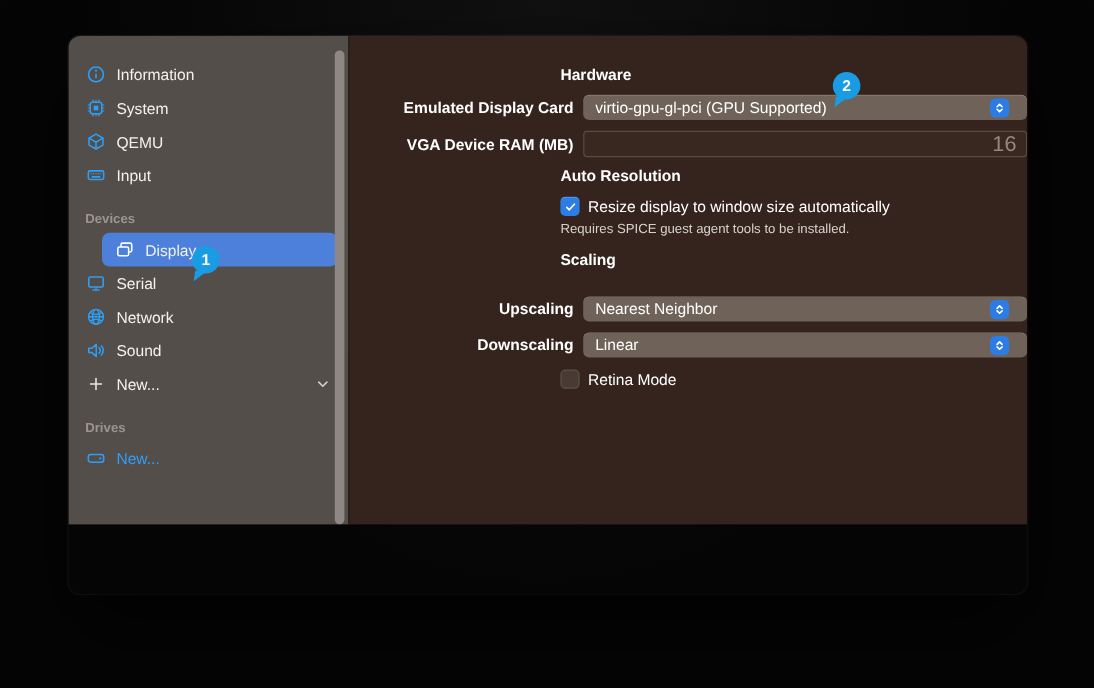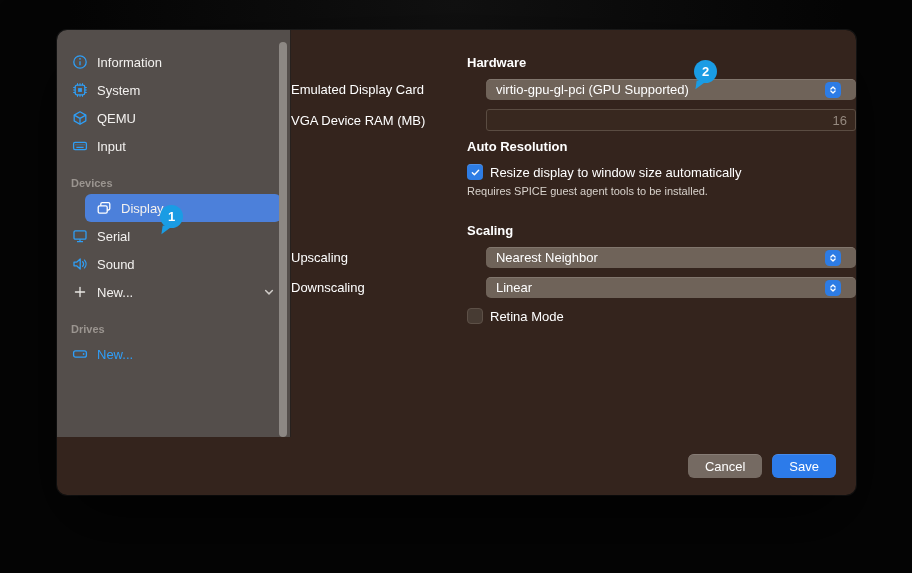--- a/index.html
+++ b/index.html
@@ -21,31 +21,31 @@
   .sb-row.selected .ic { color:#ffffff; }
   .sb-row.link { color:#2f9ef8; }
   .sb-row.link .ic { color:#2f9ef8; }
   .sb-header { height:16px; margin:15px 9px 3px 14px; font-size:11px; font-weight:700; color:#9b9590; display:flex; align-items:center; }
   .sb-chevron { margin-left:auto; color:#d0ccc8; display:flex; }
   .scroll-thumb { position:absolute; top:12px; bottom:0; right:3px; width:8px; border-radius:4px; background:#8d8884; }
 
   
   .content { position:relative; flex:1; background:#34241d; font-size:13px; color:#ffffff; }
   .crow { position:absolute; left:0; right:0; display:flex; align-items:center; }
-  .crow .lbl { width:188px; text-align:left; font-weight:400; }
+  .crow .lbl { width:188px; text-align:right; font-weight:700; }
   .crow .ctl { margin-left:8px; width:372px; }
   .section-label { position:absolute; left:176px; height:20px; display:flex; align-items:center; font-weight:600; }
 
   .popup { height:21px; background:#6f6359; border-radius:5px; display:flex; align-items:center;
     padding:0 15px 0 10px; box-shadow:inset 0 0.5px 0 rgba(255,255,255,.25); cursor:default; }
   .popup .pop-text { flex:1; font-weight:500; white-space:nowrap; overflow:hidden; }
   .stepper { width:16px; height:16px; border-radius:4.5px; background:#2d7ce5; display:flex; align-items:center; justify-content:center; }
 
   .textfield { height:22px; background:#38281f; border:1px solid #5a4c42; border-radius:3px;
-    display:flex; align-items:center; justify-content:flex-end; padding:0 8px; color:#95897f; font-size:13px; }
+    display:flex; align-items:center; justify-content:flex-end; padding:0 8px; color:#95897f; font-size:18px; }
 
   .checkrow { position:absolute; left:176px; display:flex; align-items:center; gap:7px; height:20px; }
   .checkbox { width:16px; height:16px; border-radius:4px; flex:0 0 16px; display:flex; align-items:center; justify-content:center; }
   .checkbox.checked { background:#2e7de5; box-shadow:inset 0 0.5px 0 rgba(255,255,255,.3); }
   .checkbox.unchecked { background:#473b33; border:1px solid #5d5047; }
   .check-label { font-weight:500; }
   .note { position:absolute; left:176px; height:16px; display:flex; align-items:center; font-size:11px; color:#d8d2cc; }
 
   
   .footer { height:58px; background:#34241d; display:flex; align-items:center; justify-content:flex-end; gap:10px; padding-right:20px; }
@@ -137,20 +137,31 @@
           <span class="ic">
             <svg width="16" height="16" viewBox="0 0 16 16" fill="none" stroke="currentColor" stroke-width="1.3">
               <rect x="2" y="2.8" width="12" height="8.4" rx="1.3"></rect>
                 <line x1="8" y1="11.2" x2="8" y2="13.3"></line>
                 <line x1="5" y1="13.6" x2="11" y2="13.6"></line>
             </svg>
             </span>
           <span>Serial</span>
         </div>
 
+        <div class="sb-row">
+          <span class="ic">
+            <svg width="16" height="16" viewBox="0 0 16 16" fill="none" stroke="currentColor" stroke-width="1.2">
+              <circle cx="8" cy="8" r="6.2"></circle>
+                <ellipse cx="8" cy="8" rx="2.9" ry="6.2"></ellipse>
+                <line x1="1.8" y1="8" x2="14.2" y2="8"></line>
+              <path d="M3 4.2 a8.5 8.5 0 0 0 10 0 M3 11.8 a8.5 8.5 0 0 1 10 0"></path>
+            </svg>
+            </span>
+          <span>Network</span>
+        </div>
 
         <div class="sb-row">
           <span class="ic">
             <svg width="16" height="16" viewBox="0 0 16 16" fill="none" stroke="currentColor" stroke-width="1.3" stroke-linejoin="round">
               <path d="M2 6.2 h2.6 L8.2 3 v10 L4.6 9.8 H2 Z"></path>
                 <path d="M10.6 5.7 a3.2 3.2 0 0 1 0 4.6 M12.5 4.1 a5.8 5.8 0 0 1 0 7.8" stroke-linecap="round"></path>
             </svg>
             </span>
           <span>Sound</span>
         </div>
@@ -215,21 +226,21 @@
           <span class="checkbox checked">
             <svg width="11" height="11" viewBox="0 0 16 16" fill="none" stroke="#fff" stroke-width="2" stroke-linecap="round" stroke-linejoin="round">
               <path d="M3.4 8.4 L6.4 11.4 L12.6 4.6"></path>
             </svg>
             </span>
           <span class="check-label">Resize display to window size automatically</span>
         </div>
 
         <div class="note" style="top:153px">Requires SPICE guest agent tools to be installed.</div>
 
-        <div class="section-label" style="top:190px">Scaling</div>
+        <div class="section-label" style="top:176px">Scaling</div>
 
         <div class="crow" style="top:217px; height:21px">
           <div class="lbl">Upscaling</div>
           <div class="ctl popup">
             <span class="pop-text">Nearest Neighbor</span>
             <span class="stepper">
               <svg width="12" height="12" viewBox="0 0 16 16" fill="none" stroke="#fff" stroke-width="1.8" stroke-linecap="round" stroke-linejoin="round">
                 <path d="M5.2 6.6 L8 3.9 L10.8 6.6 M5.2 9.4 L8 12.1 L10.8 9.4"></path>
               </svg>
               </span>
@@ -249,21 +260,17 @@
         </div>
 
         <div class="checkrow" style="top:276px">
           <span class="checkbox unchecked"></span>
           <span class="check-label">Retina Mode</span>
         </div>
 
       </main>
     </div>
 
-    <footer class="footer">
-      <button class="btn cancel">Cancel</button>
-      <button class="btn save">Save</button>
-    </footer>
   </div>
 
   <div class="badge badge-1">1</div>
   <div class="badge badge-2">2</div>
 </div>
 
 </body></html>

